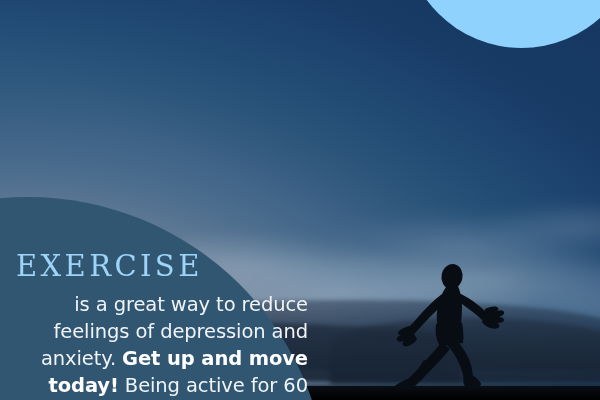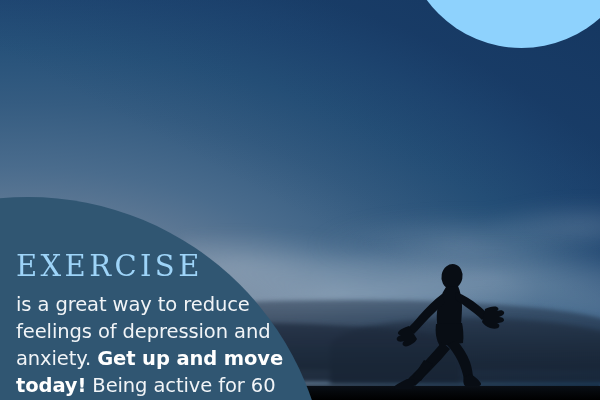--- a/index.html
+++ b/index.html
@@ -167,20 +167,21 @@
     font-weight: 400;
   }
   .body-copy {
     margin: 0;
     font-family: "DejaVu Sans", sans-serif;
     font-size: 19.5px;
     line-height: 1.40;
     color: #f1f4f7;
     font-weight: 400;
     letter-spacing: -0.1px;
+    text-align: right;
   }
   .body-copy b {
     font-weight: 700;
     color: #ffffff;
   }
 </style>
 </head>
 <body>
 
 <div id="poster">

